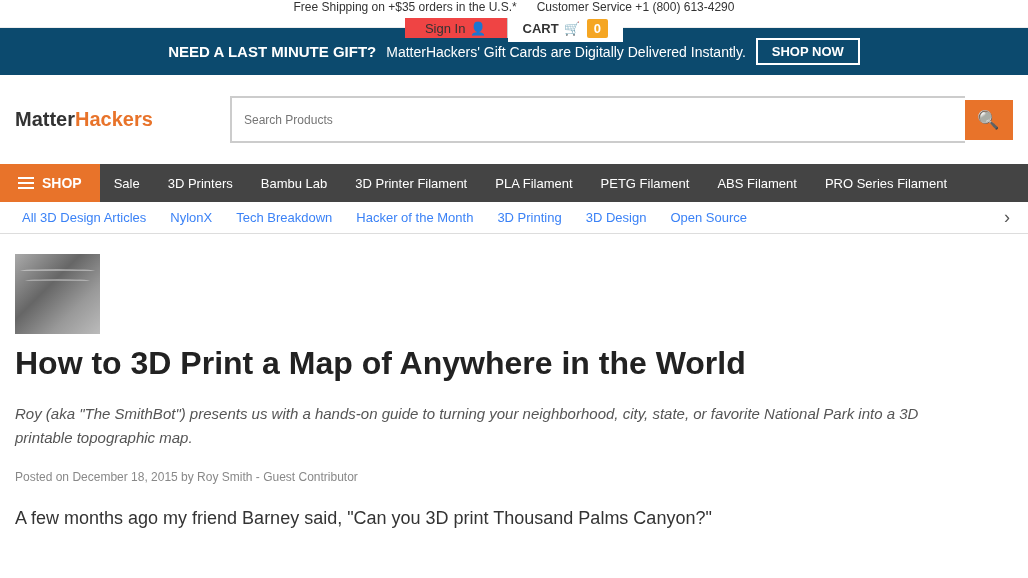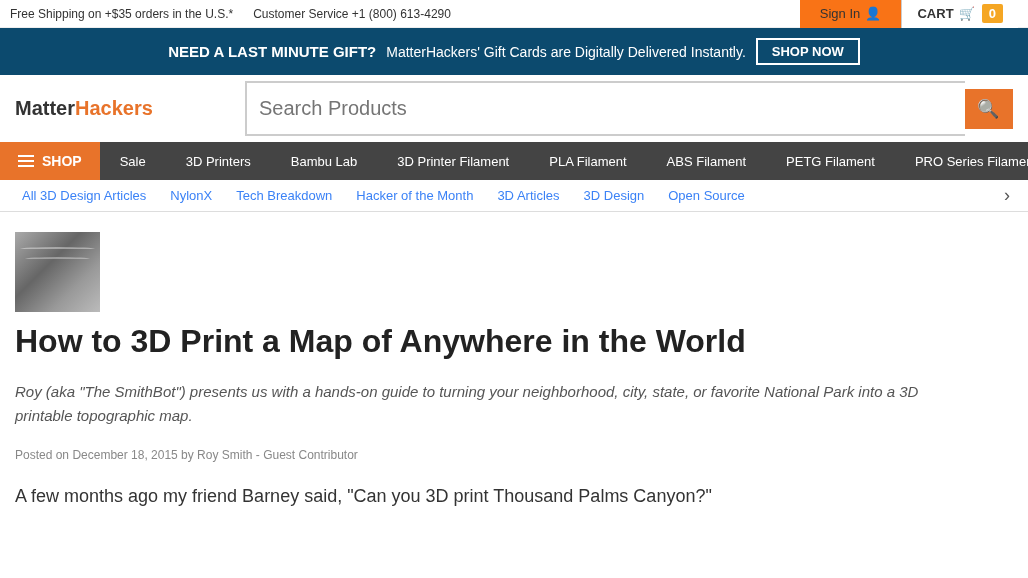--- a/index.html
+++ b/index.html
@@ -7,44 +7,45 @@
 
     
     .top-bar {
       display: flex;
       align-items: center;
       background: #fff;
       border-bottom: 1px solid #eee;
       padding: 0 10px;
       height: 28px;
       justify-content: space-between;
+      flex-direction: column;
     }
     .top-bar-left {
       display: flex;
       align-items: center;
       gap: 20px;
       font-size: 12px;
       color: #333;
     }
     .top-bar-right {
       display: flex;
       align-items: center;
       gap: 0;
     }
     .sign-in-btn {
       display: flex;
       align-items: center;
       gap: 5px;
       font-size: 13px;
       color: #333;
-      background: #f97316;
+      background: #ef4444;
       border: none;
       border-right: 1px solid #ccc;
       padding: 0 20px;
-      height: 28px;
+      height: 20px;
       cursor: pointer;
     }
     .cart-btn {
       display: flex;
       align-items: center;
       gap: 6px;
       font-size: 13px;
       font-weight: bold;
       color: #333;
       background: #fff;
@@ -87,46 +88,45 @@
       font-size: 13px;
       font-weight: bold;
       cursor: pointer;
       margin-left: 0;
     }
 
     
     .header {
       display: flex;
       align-items: center;
-      padding: 6px 15px;
-      background: #fff;
-      gap: 15px;
+      padding: 21px 15px;
+      background: #fff;
     }
     .logo {
       display: flex;
       align-items: center;
       font-size: 20px;
       font-weight: bold;
       color: #333;
       text-decoration: none;
       min-width: 215px;
     }
     .logo-matter { color: #333; }
     .logo-hackers { color: #e8732a; }
     .search-container {
       flex: 1;
       display: flex;
       align-items: center;
     }
     .search-input {
       flex: 1;
-      height: 55px;
+      height: 47px;
       border: 2px solid #ccc;
       padding: 0 12px;
-      font-size: 20px;
+      font-size: 12px;
       outline: none;
       border-right: none;
     }
     .search-btn {
       height: 40px;
       width: 48px;
       background: #e8732a;
       border: none;
       cursor: pointer;
       display: flex;
@@ -169,21 +169,21 @@
     .nav-links {
       display: flex;
       align-items: center;
       list-style: none;
       background: #444;
     }
     .nav-links li a {
       color: #fff;
       text-decoration: none;
       font-size: 13px;
-      padding: 0 20px;
+      padding: 0 14px;
       height: 38px;
       display: flex;
       align-items: center;
       white-space: nowrap;
     }
 
     
     .subnav {
       display: flex;
       align-items: center;
@@ -329,37 +329,37 @@
     <li>
         <a href="#">Bambu Lab</a>
       </li>
     <li>
         <a href="#">3D Printer Filament</a>
       </li>
     <li>
         <a href="#">PLA Filament</a>
       </li>
     <li>
+        <a href="#">PETG Filament</a>
+      </li>
+    <li>
         <a href="#">ABS Filament</a>
-      </li>
-    <li>
-        <a href="#">PETG Filament</a>
       </li>
     <li>
         <a href="#">PRO Series Filament</a>
       </li>
   </ul>
 </div>
 
 <div class="subnav">
   <a href="#">All 3D Design Articles</a>
   <a href="#">NylonX</a>
   <a href="#">Tech Breakdown</a>
   <a href="#">Hacker of the Month</a>
-  <a href="#">3D Articles</a>
+  <a href="#">3D Printing</a>
   <a href="#">3D Design</a>
   <a href="#">Open Source</a>
   <span class="subnav-more">›</span>
 </div>
 
 <div class="content">
   <div class="article-thumbnail">
     <div class="thumbnail-img"></div>
   </div>
   <h1 class="article-title">How to 3D Print a Map of Anywhere in the World</h1>

